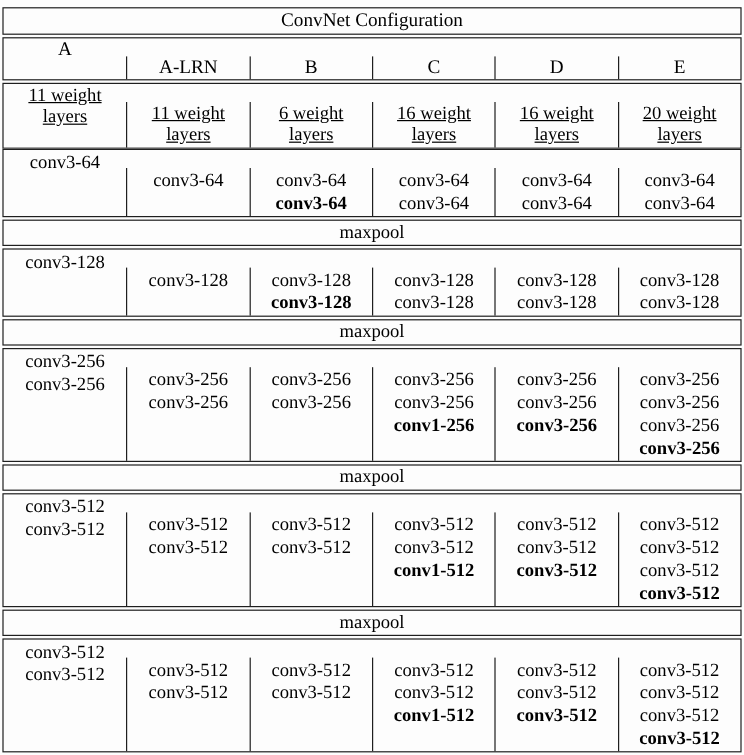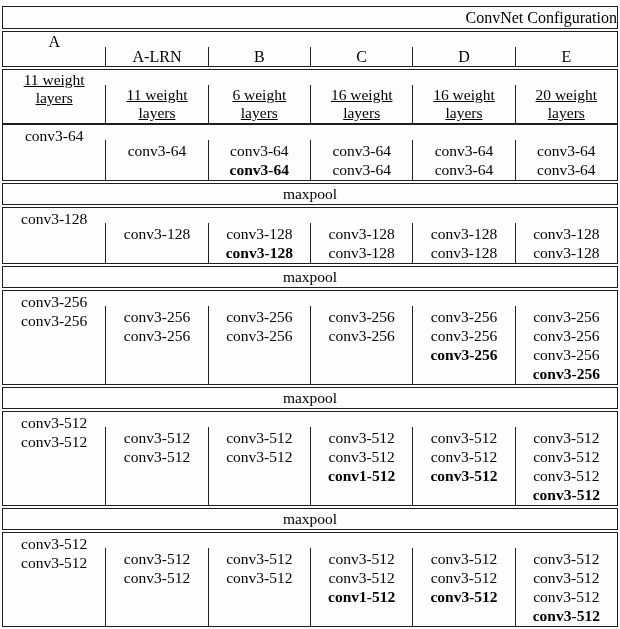--- a/index.html
+++ b/index.html
@@ -14,21 +14,21 @@
   }
   .table-wrap {
     margin: 6px 2px 0 2px;
   }
   .section {
     border: 1px solid #1f1f1f;
     background: #fdfdfd;
     margin-top: 2px;
     box-sizing: border-box;
   }
-  .section:first-child { margin-top: 0; text-align: right; }
+  .section:first-child { margin-top: 0; }
   
   .section.big-gap { margin-top: 5px; }
   .full-row {
     text-align: center;
     font-size: 15.5px;
     line-height: 16px;
     padding: 2px 0;
   }
   .title-row {
     font-size: 16px;
@@ -165,20 +165,21 @@
           <div class="entry">conv3-256</div>
           <div class="entry">conv3-256</div>
         </div>
         <div class="cell">
           <div class="entry">conv3-256</div>
           <div class="entry">conv3-256</div>
         </div>
         <div class="cell">
           <div class="entry">conv3-256</div>
           <div class="entry">conv3-256</div>
+          <div class="entry bold">conv1-256</div>
         </div>
         <div class="cell">
           <div class="entry">conv3-256</div>
           <div class="entry">conv3-256</div>
           <div class="entry bold">conv3-256</div>
         </div>
         <div class="cell">
           <div class="entry">conv3-256</div>
           <div class="entry">conv3-256</div>
           <div class="entry">conv3-256</div>

